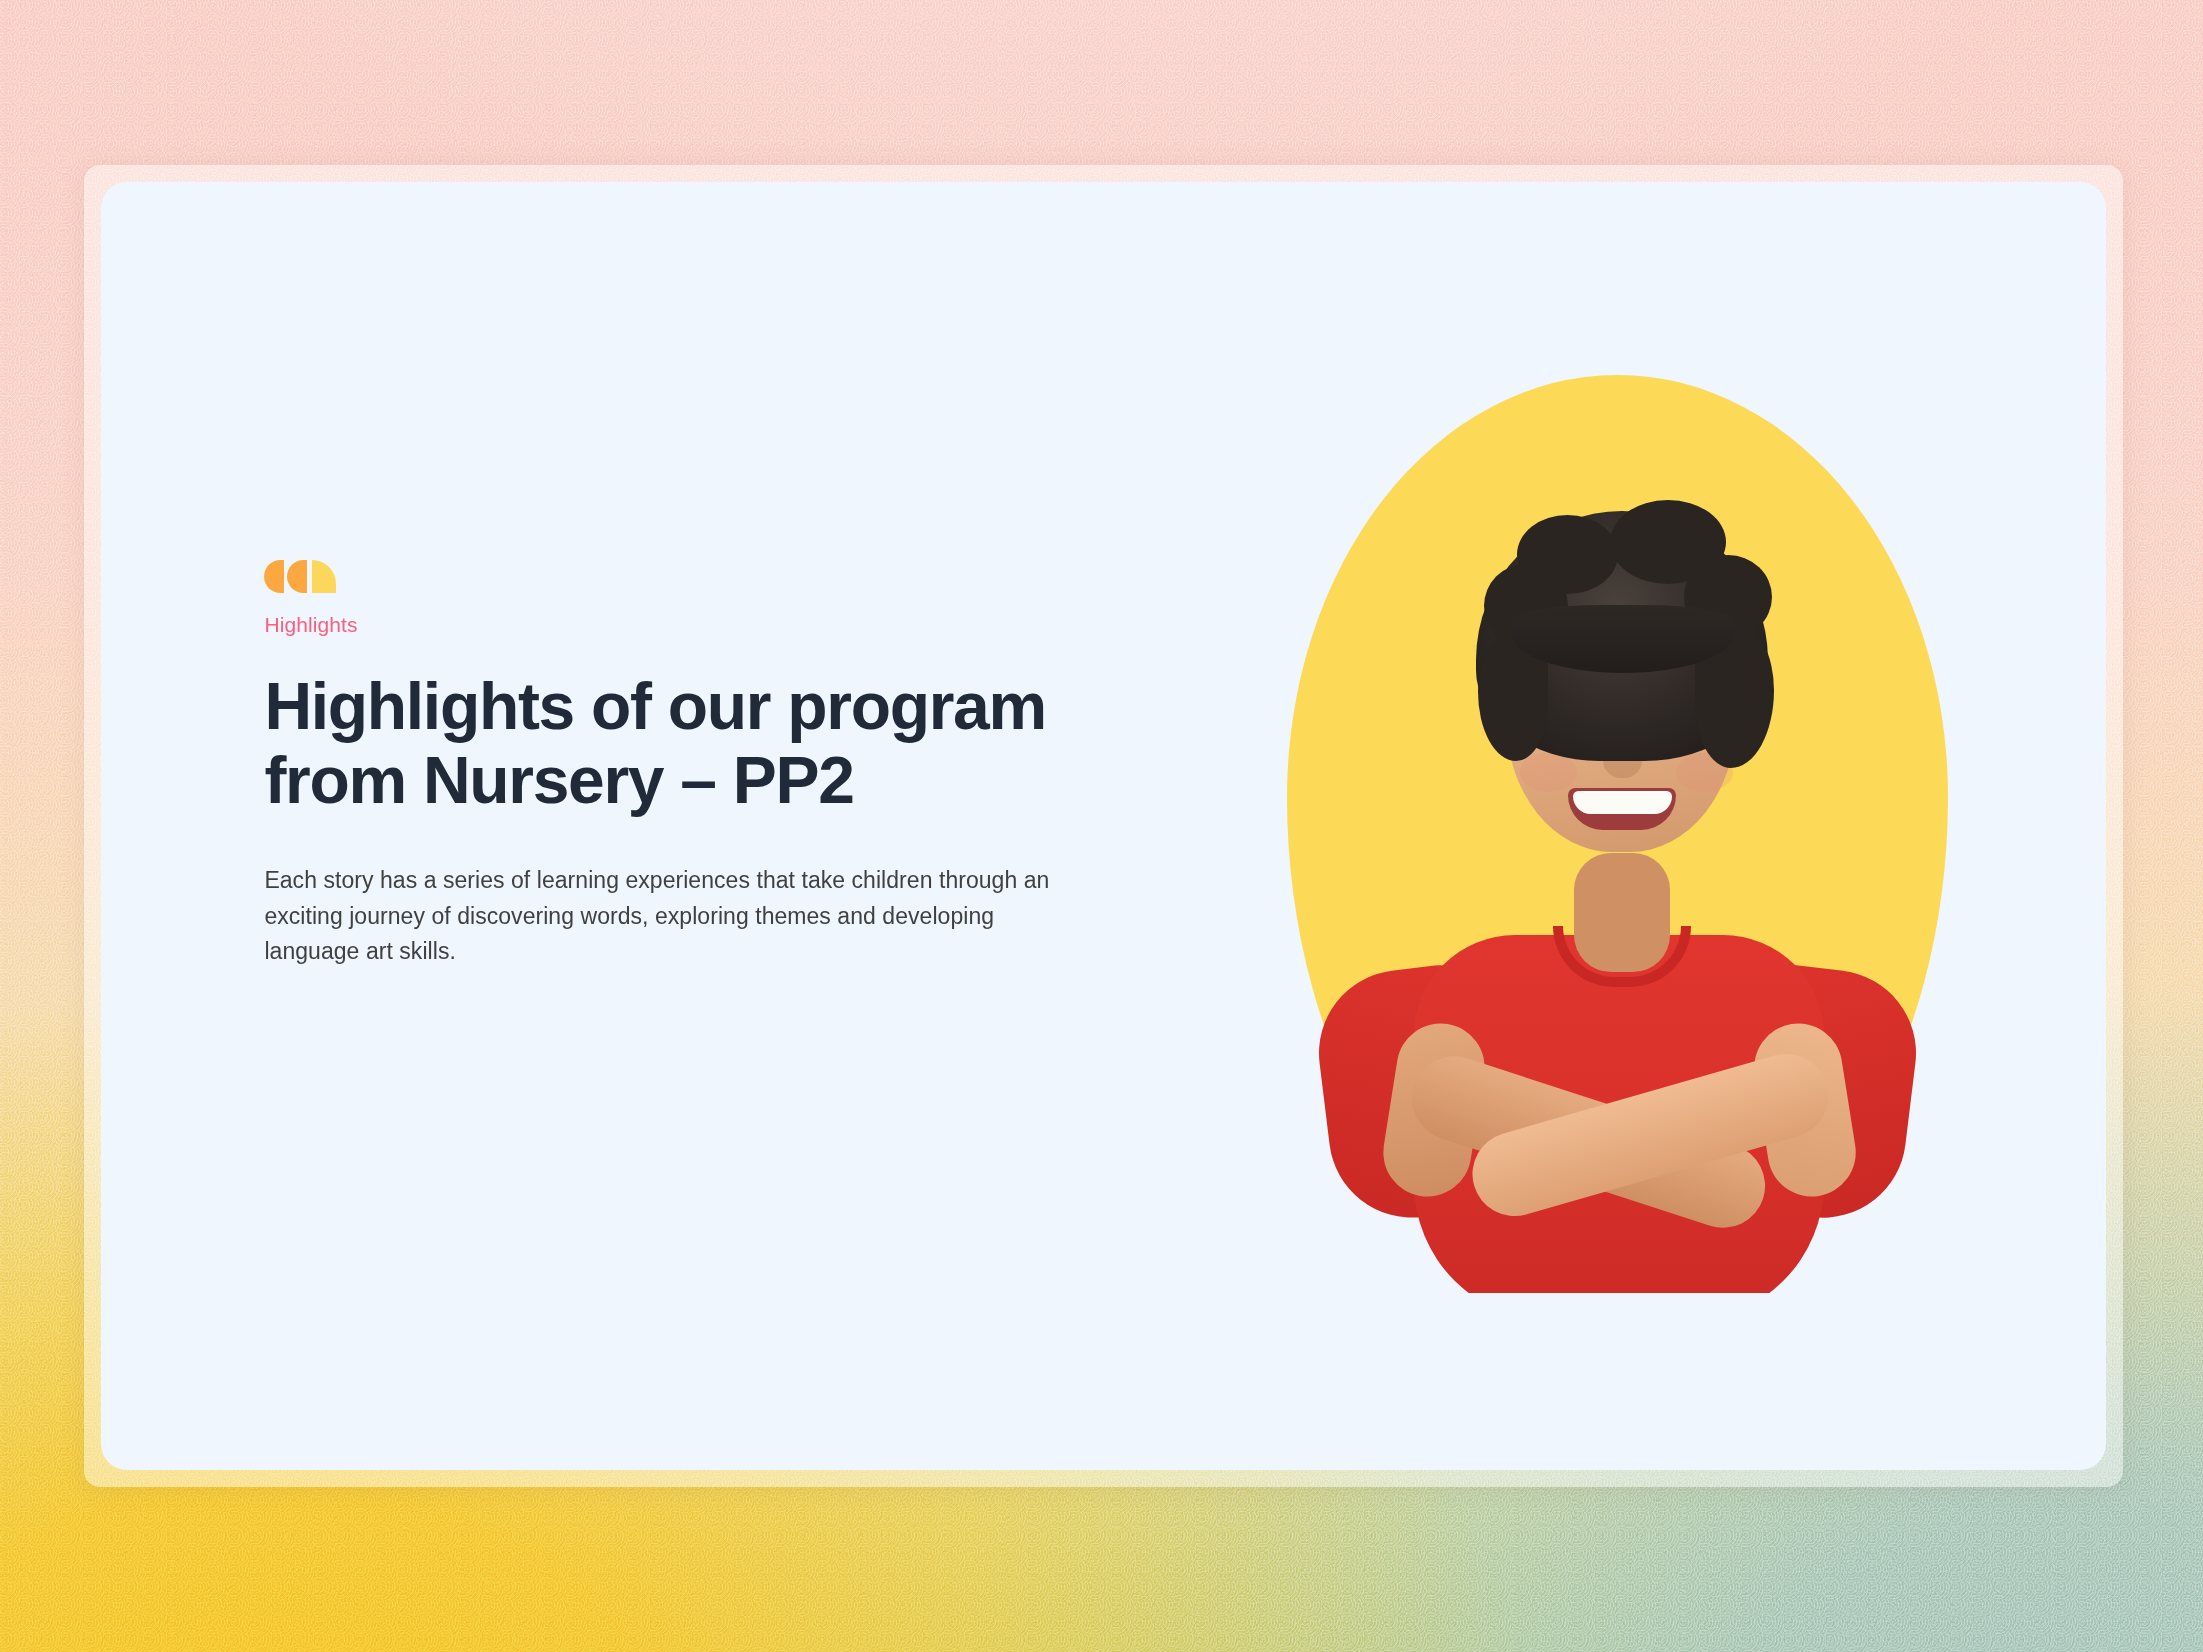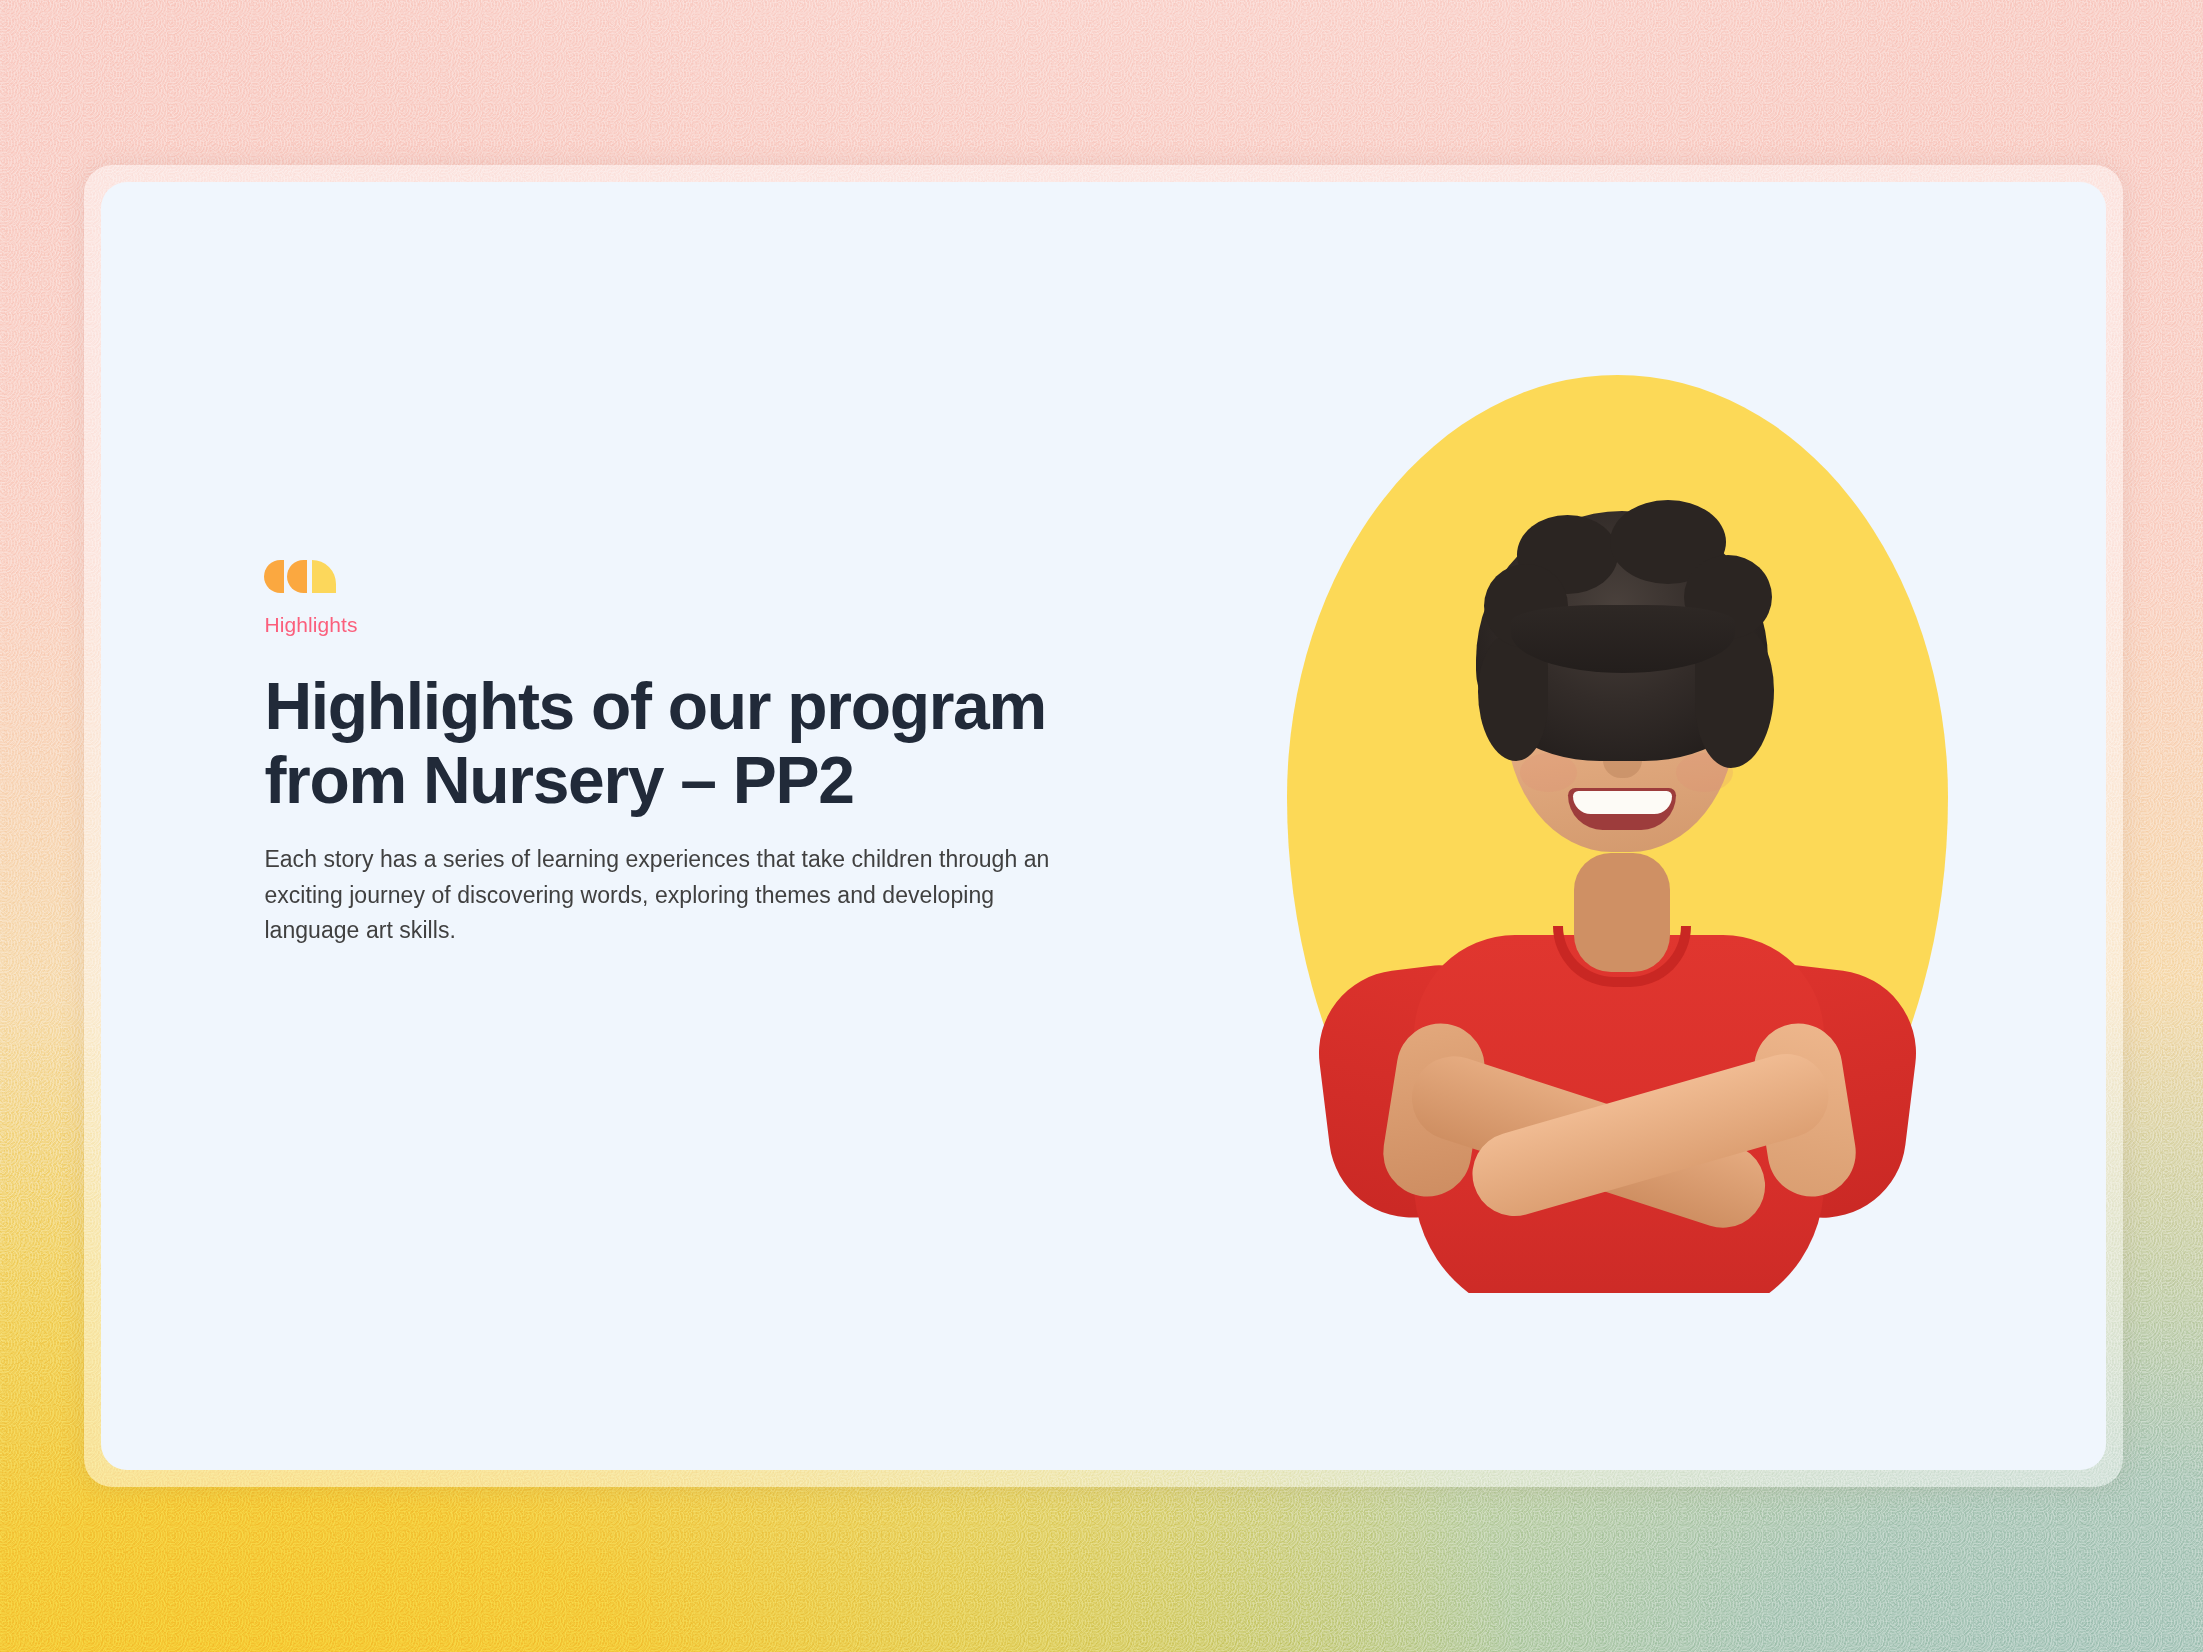--- a/index.html
+++ b/index.html
@@ -44,21 +44,21 @@
     background-size: 21px 17.4px, 27px 21px, 28.5px 25px, 34px 30px;
   }
 
   
   #slide-card {
     position: absolute;
     left: 84px;
     top: 165px;
     width: 2039px;
     height: 1322px;
-    border-radius: 28px;
+    border-radius: 16px;
     background: rgba(255,255,255,0.46);
     padding: 17.4px;
     box-shadow: 0 1.8px 24px rgba(120, 80, 70, 0.10);
   }
 
   #slide-surface {
     width: 100%;
     height: 100%;
     border-radius: 26px;
     background: #f0f6fd;
@@ -109,21 +109,21 @@
     margin-bottom: 33px;
   }
 
   #headline {
     font-size: 66px;
     line-height: 1.12;
     font-weight: 600;
     letter-spacing: -1.3px;
     color: #212a39;
     max-width: 863px;
-    margin-bottom: 24px;
+    margin-bottom: 45px;
   }
 
   #body-copy {
     font-size: 23px;
     line-height: 1.55;
     font-weight: 400;
     letter-spacing: 0.05px;
     color: #404040;
     max-width: 808px;
   }

